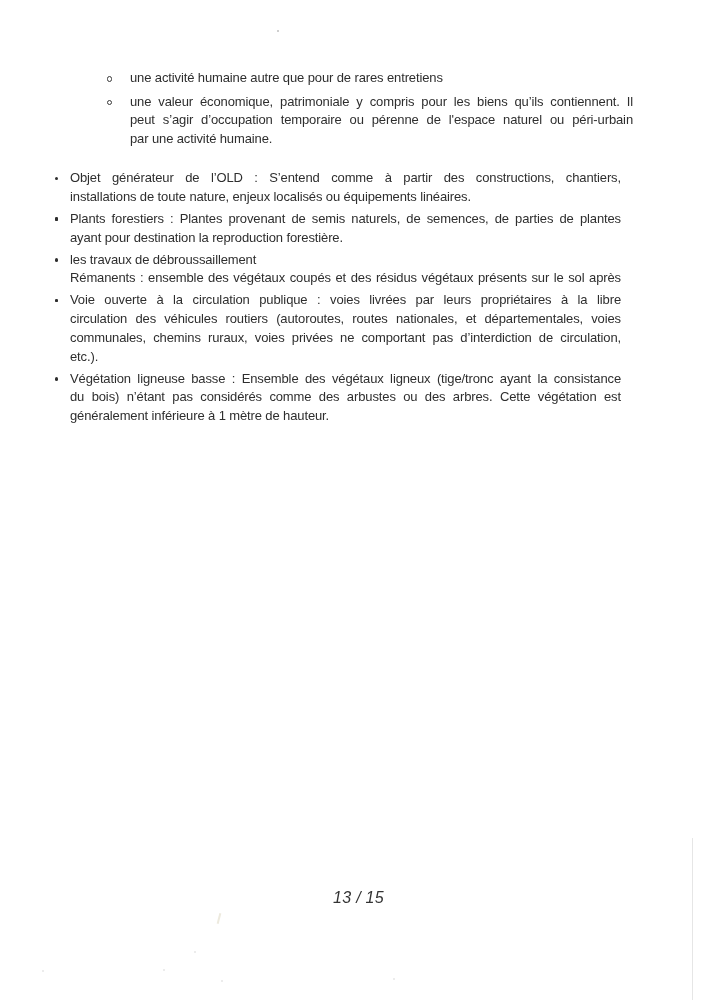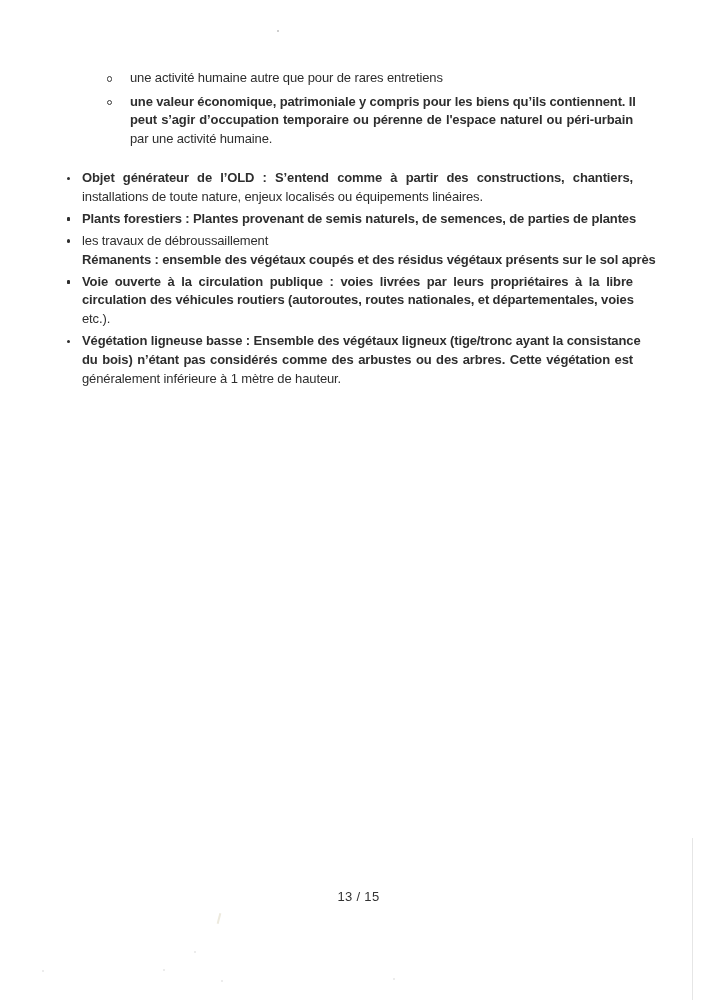--- a/index.html
+++ b/index.html
@@ -15,30 +15,29 @@
     color: #2e2e2e;
   }
   
   .list {
     position: absolute;
     font-size: 13px;
     line-height: 18.7px;
     letter-spacing: -0.12px;
   }
   #sub-list  { top: 69px;  left: 130px; width: 503px; }
-  #main-list { top: 169px; left: 82px;  width: 551px; }
+  #main-list { top: 169px; left: 70px;  width: 551px; }
   .para { position: relative; }
   #sub-list  .para { margin-bottom: 5px; }
   #main-list .para { margin-bottom: 3.4px; }
   .line { white-space: nowrap; text-align: left; }
   .line.just {
     text-align: justify;
     text-align-last: justify;
     text-justify: inter-word;
-    font-weight: bold;
   }
   
   .marker { position: absolute; box-sizing: border-box; }
   .marker.dot {
     left: -15.5px; top: 7.5px;
     width: 3.6px; height: 3.6px;
     border-radius: 50%;
     background: #2e2e2e;
   }
   .marker.ring {
@@ -47,23 +46,24 @@
     border-radius: 50%;
     border: 1.1px solid #3a3a3a;
     background: transparent;
   }
   
   #page-number {
     position: absolute;
     top: 889px; left: 0; right: 0;
     padding-left: 10px;
     text-align: center;
-    font-size: 13px;
+    font-size: 16px;
     letter-spacing: 0.3px;
     color: #333333;
+    font-style: italic;
   }
   
   .artifact { position: absolute; pointer-events: none; }
   #edge-line {
     left: 692px; top: 838px;
     width: 1px; height: 162px;
     background: #e6e6e6;
   }
   #speck-top {
     left: 277px; top: 30px;
@@ -106,33 +106,35 @@
         <span class="marker dot"></span>
         <div class="line just">Objet générateur de l’OLD : S’entend comme à partir des constructions, chantiers,</div>
         <div class="line">installations de toute nature, enjeux localisés ou équipements linéaires.</div>
       </div>
       <div class="para">
         <span class="marker dot"></span>
       </div>
       <div class="para">
         <span class="marker dot"></span>
         <div class="line just">Plants forestiers : Plantes provenant de semis naturels, de semences, de parties de plantes</div>
+        <div class="line">ayant pour destination la reproduction forestière.</div>
       </div>
       <div class="para">
         <span class="marker dot"></span>
         <div class="line">les travaux de débroussaillement</div>
         <div class="line just">Rémanents : ensemble des végétaux coupés et des résidus végétaux présents sur le sol après</div>
       </div>
       <div class="para">
         <span class="marker dot"></span>
       </div>
       <div class="para">
         <span class="marker dot"></span>
         <div class="line just">Voie ouverte à la circulation publique : voies livrées par leurs propriétaires à la libre</div>
         <div class="line just">circulation des véhicules routiers (autoroutes, routes nationales, et départementales, voies</div>
+        <div class="line just">communales, chemins ruraux, voies privées ne comportant pas d’interdiction de circulation,</div>
         <div class="line">etc.).</div>
       </div>
       <div class="para">
         <span class="marker dot"></span>
         <div class="line just">Végétation ligneuse basse : Ensemble des végétaux ligneux (tige/tronc ayant la consistance</div>
         <div class="line just">du bois) n’étant pas considérés comme des arbustes ou des arbres. Cette végétation est</div>
         <div class="line">généralement inférieure à 1 mètre de hauteur.</div>
       </div>
     </div>
 

